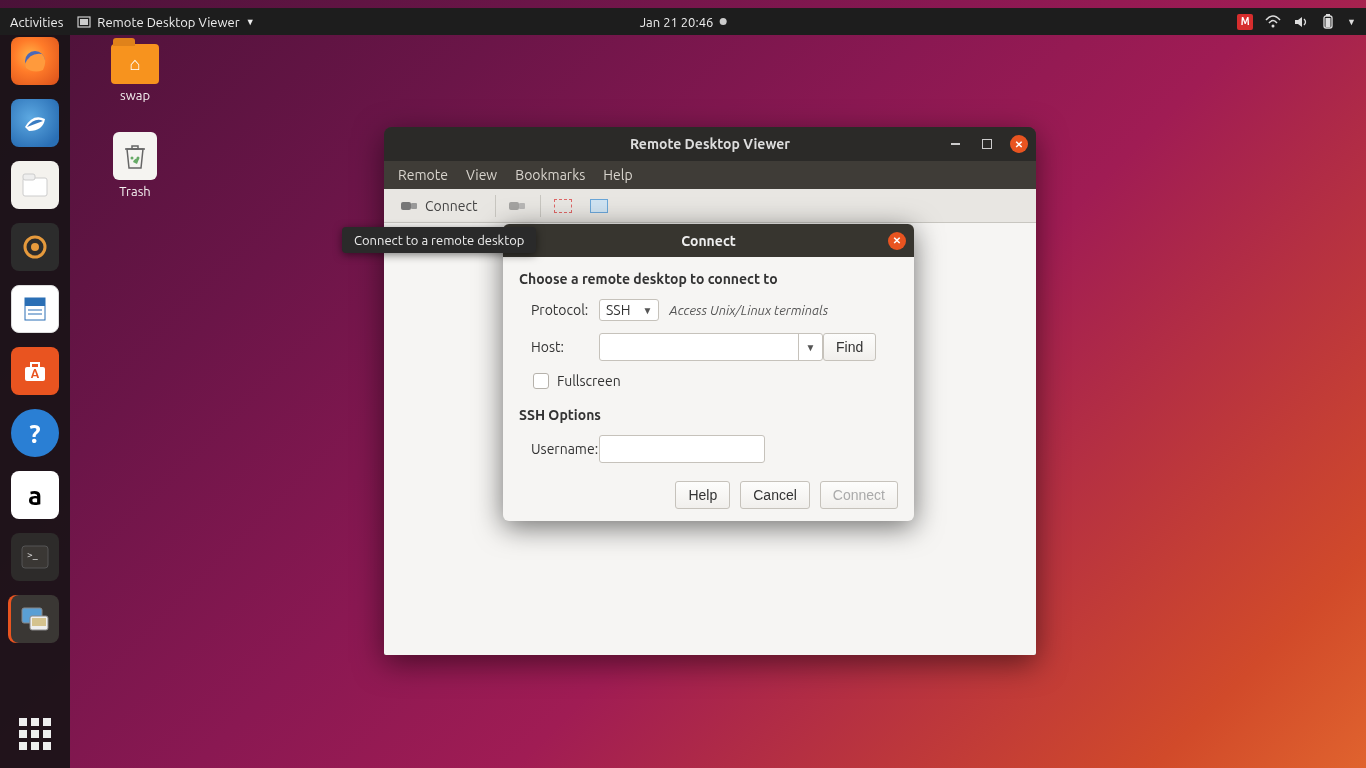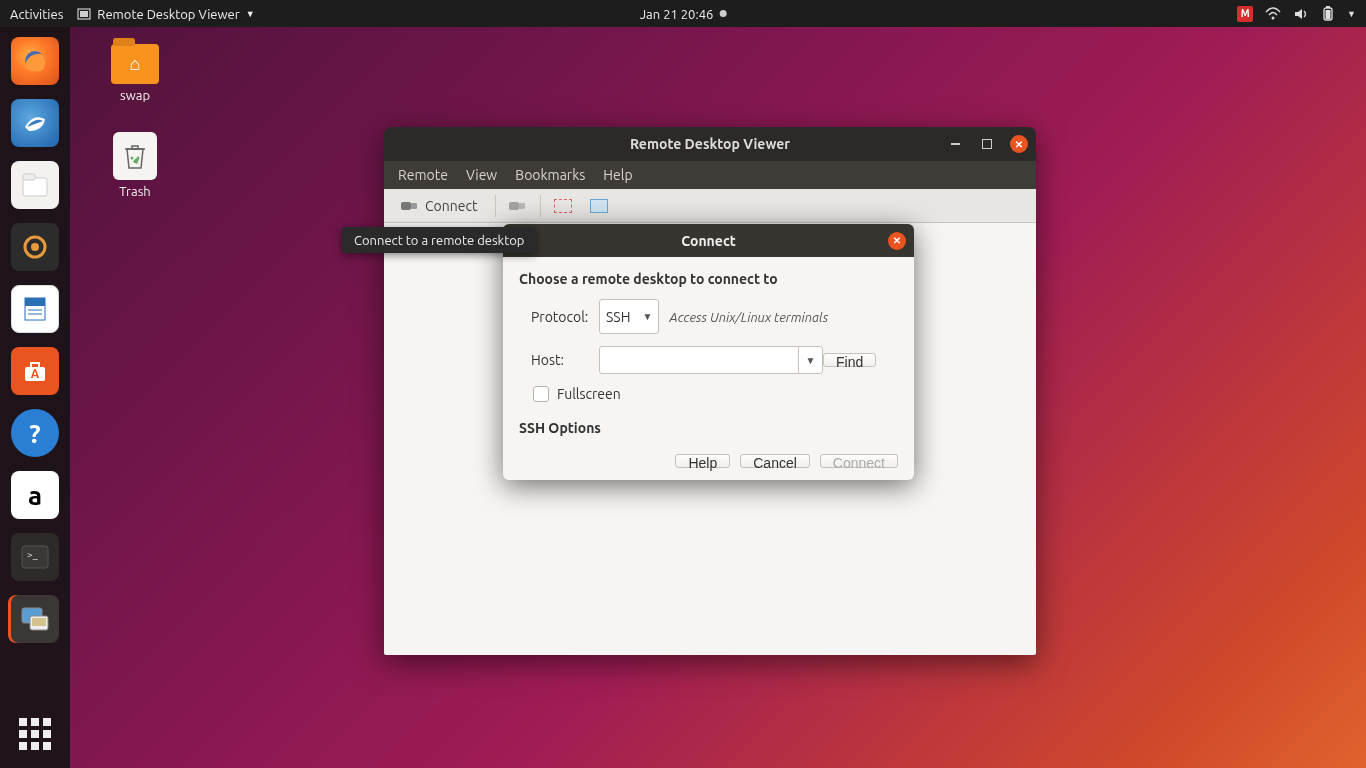--- a/index.html
+++ b/index.html
@@ -3,21 +3,21 @@
 <meta charset="utf-8">
 <style>
 * { box-sizing: border-box; margin: 0; padding: 0; }
 body {
   width: 1366px; height: 768px;
   font-family: Ubuntu, "Segoe UI", sans-serif;
   background: linear-gradient(135deg, #4a1238 0%, #6b1548 25%, #8a1852 45%, #a01c54 60%, #d14a2a 90%, #e0632e 100%);
   overflow: hidden; position: relative;
 }
 .topbar {
-  position: absolute; top: 0; left: 0; right: 0; height: 27px;
+  position: absolute; top: 8px; left: 0; right: 0; height: 27px;
   background: #1d1d1d; color: #eee; display: flex; align-items: center;
   font-size: 13px; padding: 0 10px; z-index: 100;
 }
 .topbar-left { display: flex; align-items: center; gap: 14px; }
 .topbar-center { position: absolute; left: 50%; transform: translateX(-50%); display: flex; align-items: center; gap: 6px; }
 .topbar-right { margin-left: auto; display: flex; align-items: center; gap: 12px; }
 .topbar .app-indicator { display: flex; align-items: center; gap: 6px; }
 .dot { width: 7px; height: 7px; border-radius: 50%; background: #ccc; display: inline-block; }
 .dock {
   position: absolute; left: 0; top: 27px; bottom: 0; width: 70px;
@@ -65,27 +65,27 @@
   position: absolute; left: 503px; top: 224px; width: 411px;
   background: #f6f5f3; border-radius: 6px; box-shadow: 0 6px 28px rgba(0,0,0,0.55);
   display: flex; flex-direction: column; overflow: hidden; z-index: 200;
 }
 .dialog-titlebar { height: 33px; background: #37352f; color: #eee; display: flex; align-items: center; justify-content: center; position: relative; font-size: 14px; font-weight: 600; }
 .dialog-close { position: absolute; right: 8px; width: 18px; height: 18px; border-radius: 50%; background: #e95420; display: flex; align-items: center; justify-content: center; cursor: pointer; color: #fff; font-size: 10px; }
 .dialog-body { padding: 14px 16px 12px 16px; display: flex; flex-direction: column; gap: 12px; font-size: 14px; color: #333; }
 .section-title { font-weight: 700; color: #333; font-size: 14px; }
 .row { display: flex; align-items: center; }
 .row label { min-width: 68px; color: #333; }
-.select { display: inline-flex; align-items: center; border: 1px solid #c6c2bb; background: #fff; border-radius: 3px; height: 35px; padding: 0 6px; gap: 12px; cursor: pointer; }
+.select { display: inline-flex; align-items: center; border: 1px solid #c6c2bb; background: #fff; border-radius: 3px; height: 22px; padding: 0 6px; gap: 12px; cursor: pointer; }
 .select .caret { font-size: 10px; color: #555; }
 .hint { font-style: italic; color: #555; font-size: 13px; }
 .combo { display: inline-flex; align-items: center; border: 1px solid #c6c2bb; background: #fff; border-radius: 3px; height: 28px; width: 224px; }
 .combo input { flex: 1; border: none; height: 100%; padding: 0 8px; font-size: 14px; outline: none; background: transparent; }
 .combo .caretbtn { width: 24px; height: 100%; border-left: 1px solid #c6c2bb; display: flex; align-items: center; justify-content: center; font-size: 10px; color: #555; cursor: pointer; }
-.btn { border: 1px solid #c6c2bb; background: linear-gradient(#fdfdfc,#f1efec); border-radius: 3px; height: 14px; padding: 0 12px; font-size: 14px; color: #333; cursor: pointer; }
+.btn { border: 1px solid #c6c2bb; background: linear-gradient(#fdfdfc,#f1efec); border-radius: 3px; height: 28px; padding: 0 12px; font-size: 14px; color: #333; cursor: pointer; }
 .btn:disabled, .btn.disabled { color: #aaa; cursor: default; }
 .checkbox { display: inline-flex; align-items: center; gap: 8px; margin-left: 14px; }
 .checkbox .box { width: 16px; height: 16px; border: 1px solid #b6b2ab; border-radius: 3px; background: #fff; }
 .textfield { border: 1px solid #c6c2bb; background: #fff; border-radius: 3px; height: 28px; width: 166px; padding: 0 8px; font-size: 14px; outline: none; }
 .dialog-actions { display: flex; justify-content: flex-end; gap: 10px; padding-top: 6px; }
 .tooltip {
   position: absolute; left: 342px; top: 227px; background: #2a2a2a; color: #eee;
   font-size: 13px; padding: 6px 12px; border-radius: 4px; z-index: 300;
   box-shadow: 0 2px 8px rgba(0,0,0,0.5);
 }
@@ -304,20 +304,24 @@
       </div>
       <button class="btn">Find</button>
     </div>
 
     <div class="checkbox">
       <span class="box"></span>
       <span>Fullscreen</span>
     </div>
 
     <div class="section-title" style="margin-top:6px;">SSH Options</div>
+    <div class="row indent">
+      <label>Username:</label>
+      <input class="textfield" type="text" value="" style="">
+    </div>
 
     <div class="dialog-actions">
       <button class="btn">Help</button>
       <button class="btn">Cancel</button>
       <button class="btn disabled">Connect</button>
     </div>
   </div>
 </div>
 
 </body></html>

